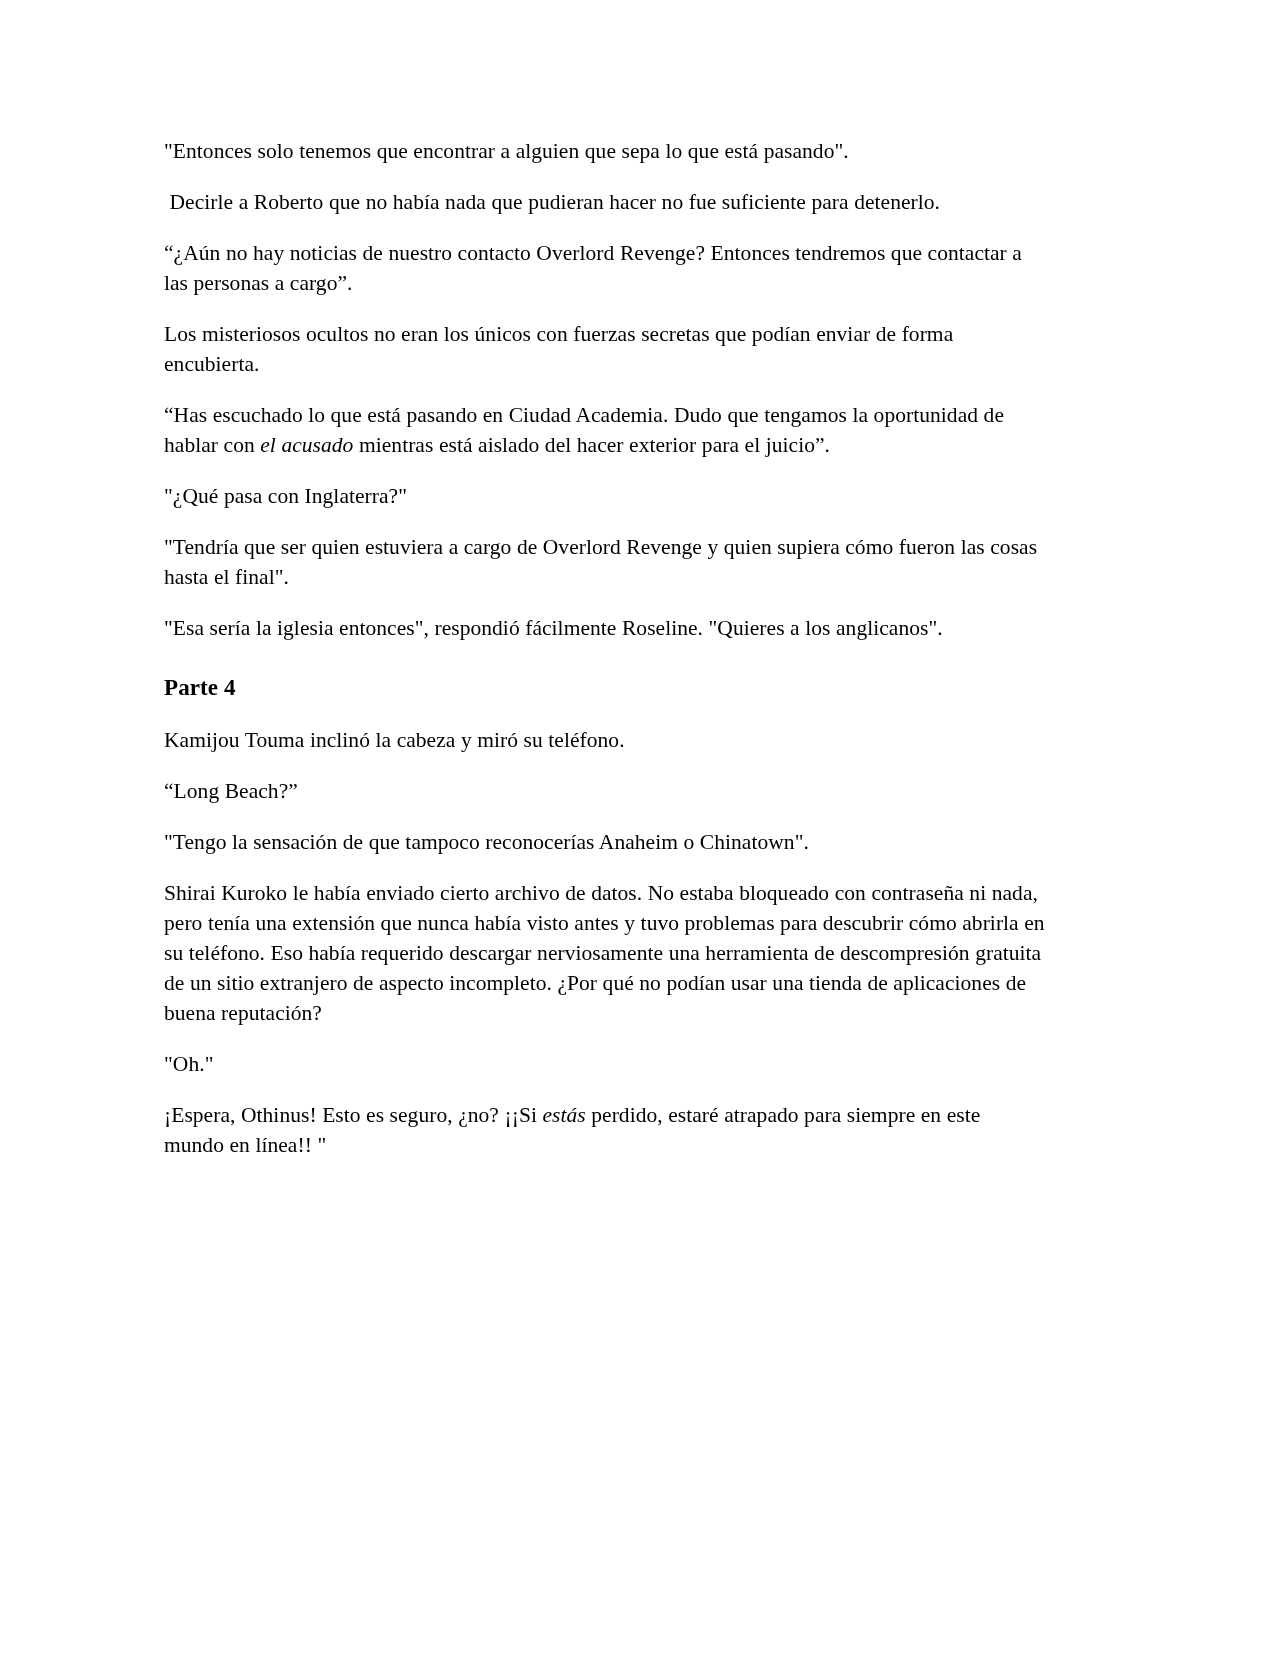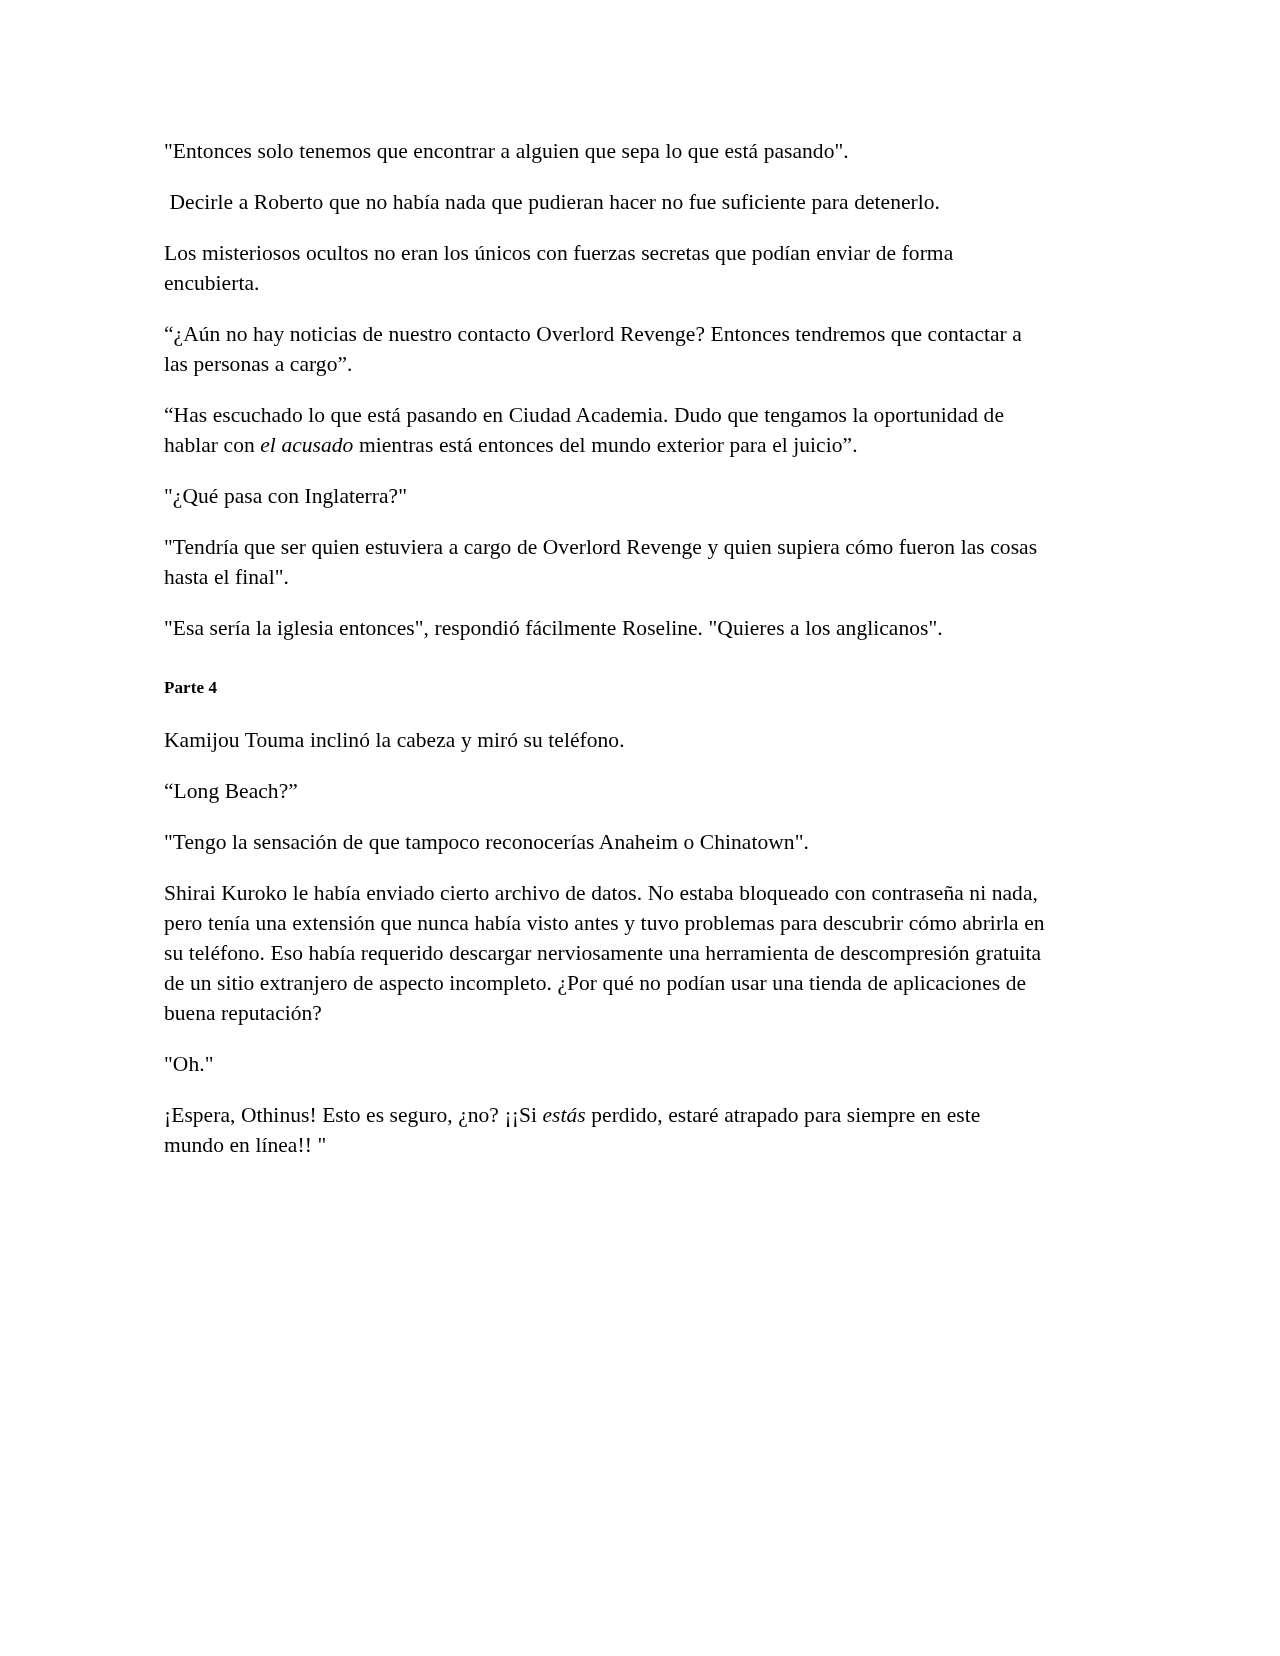--- a/index.html
+++ b/index.html
@@ -33,39 +33,39 @@
     text-align: left;
     word-spacing: 0.1px;
     letter-spacing: 0.05px;
     white-space: pre-wrap;
   }
   p.para:last-child {
     margin-bottom: 16px;
   }
   h2.section-heading {
     margin: 30px 0 22px 0;
-    font-size: 17px;
+    font-size: 23px;
     line-height: 30px;
     font-weight: bold;
     letter-spacing: 0.1px;
   }
   .em {
     font-style: italic;
   }
 </style>
 </head>
 <body>
 
 <div class="page">
   <div class="doc-body" id="doc-body">
       <p class="para">"Entonces solo tenemos que encontrar a alguien que sepa lo que está pasando".</p>
       <p class="para"> Decirle a Roberto que no había nada que pudieran hacer no fue suficiente para detenerlo.</p>
+      <p class="para">“¿Aún no hay noticias de nuestro contacto Overlord Revenge? Entonces tendremos que contactar a las personas a cargo”.</p>
       <p class="para">Los misteriosos ocultos no eran los únicos con fuerzas secretas que podían enviar de forma encubierta.</p>
-      <p class="para">“¿Aún no hay noticias de nuestro contacto Overlord Revenge? Entonces tendremos que contactar a las personas a cargo”.</p>
-      <p class="para"><span>“Has escuchado lo que está pasando en Ciudad Academia. Dudo que tengamos la oportunidad de hablar con </span><span class="em">el acusado</span><span> mientras está entonces del mundo exterior para el juicio”.</span></p>
+      <p class="para"><span>“Has escuchado lo que está pasando en Ciudad Academia. Dudo que tengamos la oportunidad de hablar con </span><span class="em">el acusado</span><span> mientras está aislado del hacer exterior para el juicio”.</span></p>
       <p class="para">"¿Qué pasa con Inglaterra?"</p>
       <p class="para">"Tendría que ser quien estuviera a cargo de Overlord Revenge y quien supiera cómo fueron las cosas hasta el final".</p>
       <p class="para">"Esa sería la iglesia entonces", respondió fácilmente Roseline. "Quieres a los anglicanos".</p>
       <h2 class="section-heading">Parte 4</h2>
       <p class="para">Kamijou Touma inclinó la cabeza y miró su teléfono.</p>
       <p class="para">“Long Beach?”</p>
       <p class="para">"Tengo la sensación de que tampoco reconocerías Anaheim o Chinatown".</p>
       <p class="para">Shirai Kuroko le había enviado cierto archivo de datos. No estaba bloqueado con contraseña ni nada, pero tenía una extensión que nunca había visto antes y tuvo problemas para descubrir cómo abrirla en su teléfono. Eso había requerido descargar nerviosamente una herramienta de descompresión gratuita de un sitio extranjero de aspecto incompleto. ¿Por qué no podían usar una tienda de aplicaciones de buena reputación?</p>
       <p class="para">"Oh."</p>
       <p class="para"><span>¡Espera, Othinus! Esto es seguro, ¿no? ¡¡Si </span><span class="em">estás</span><span> perdido, estaré atrapado para siempre en este mundo en línea!! "</span></p>

